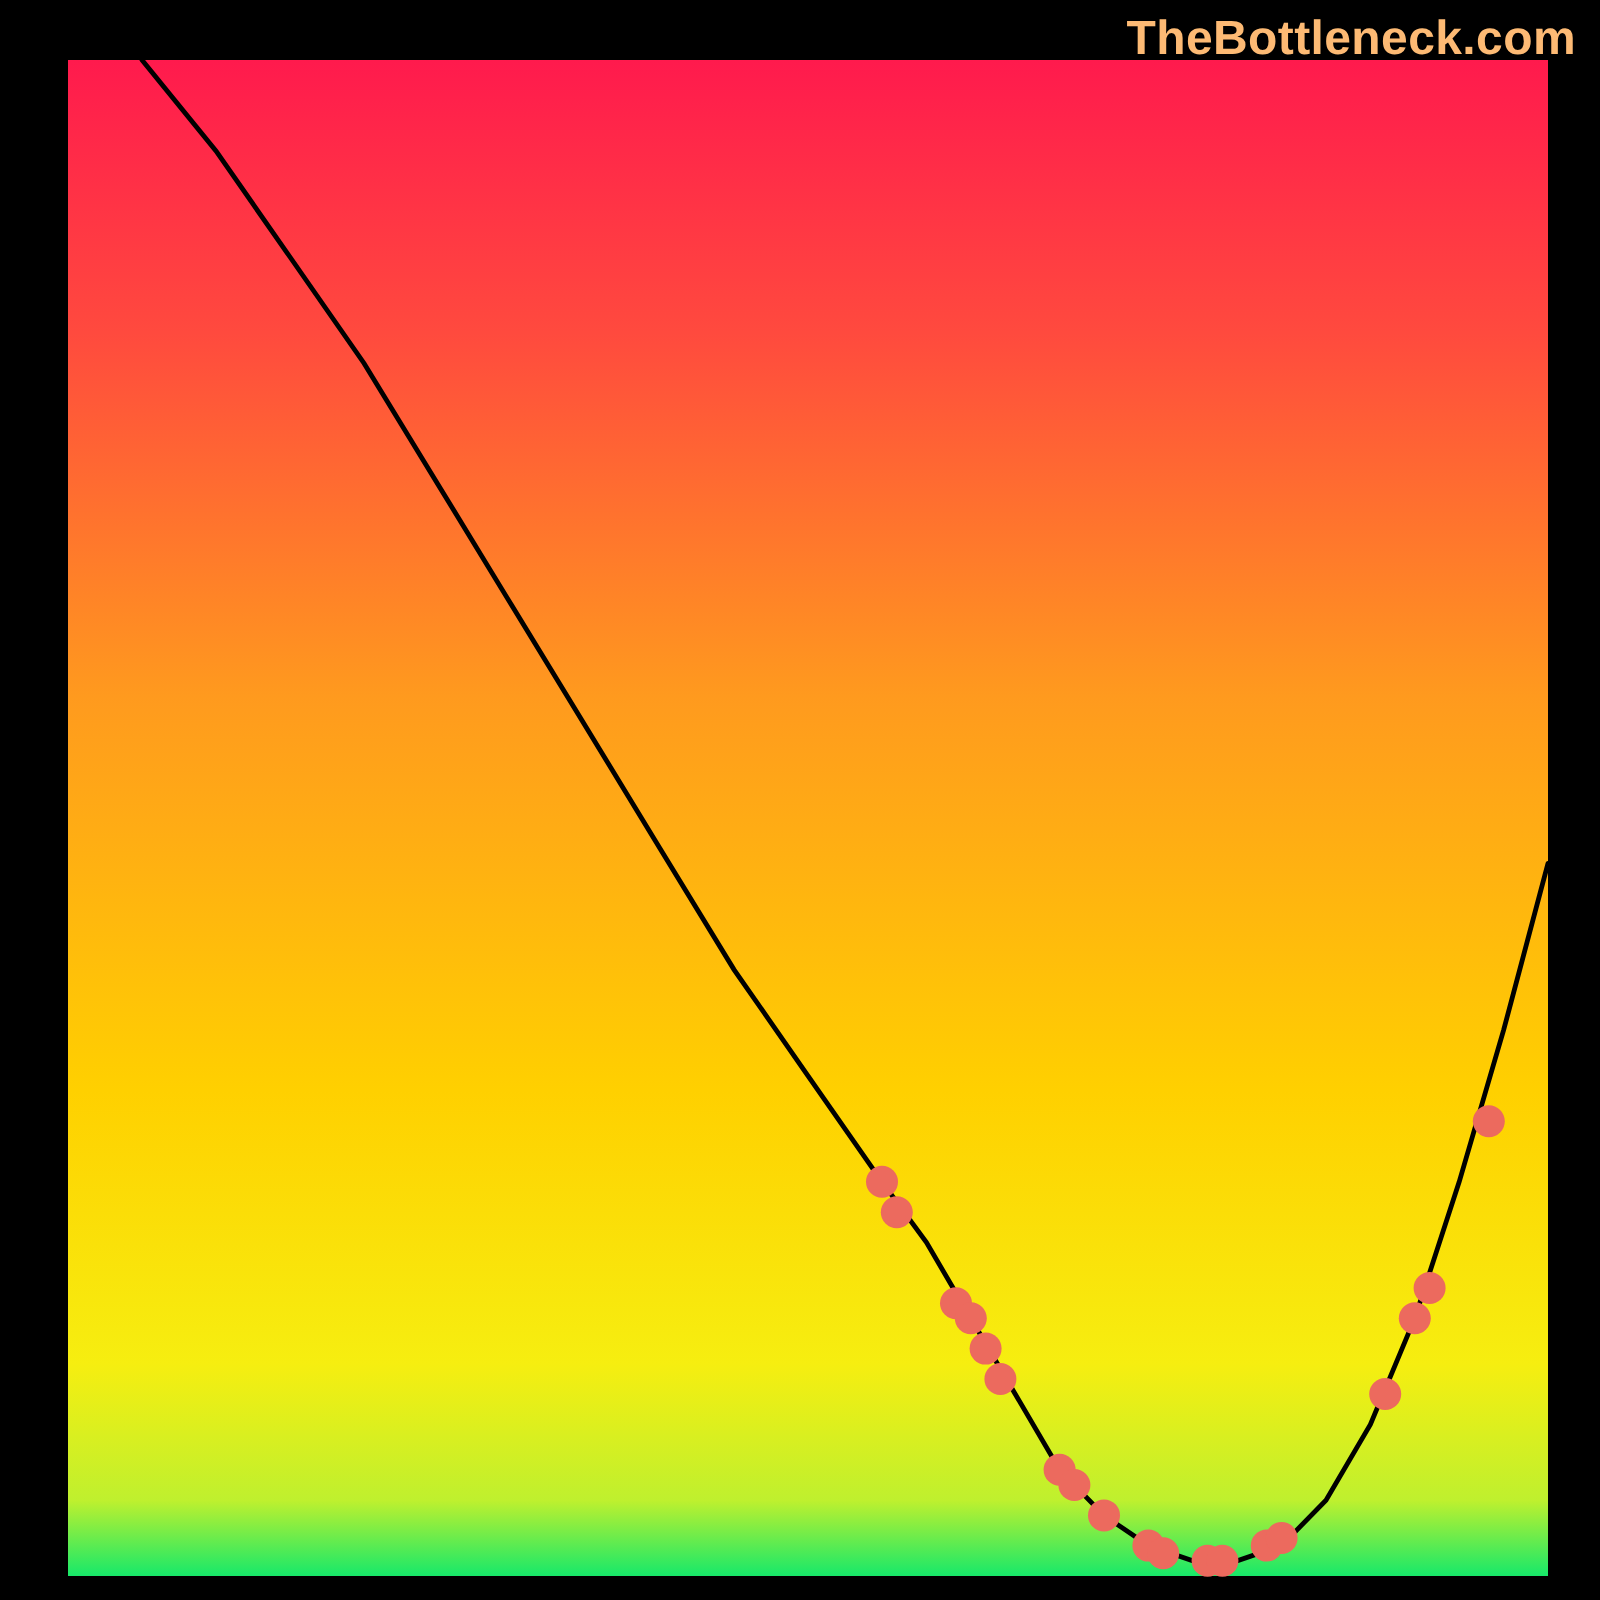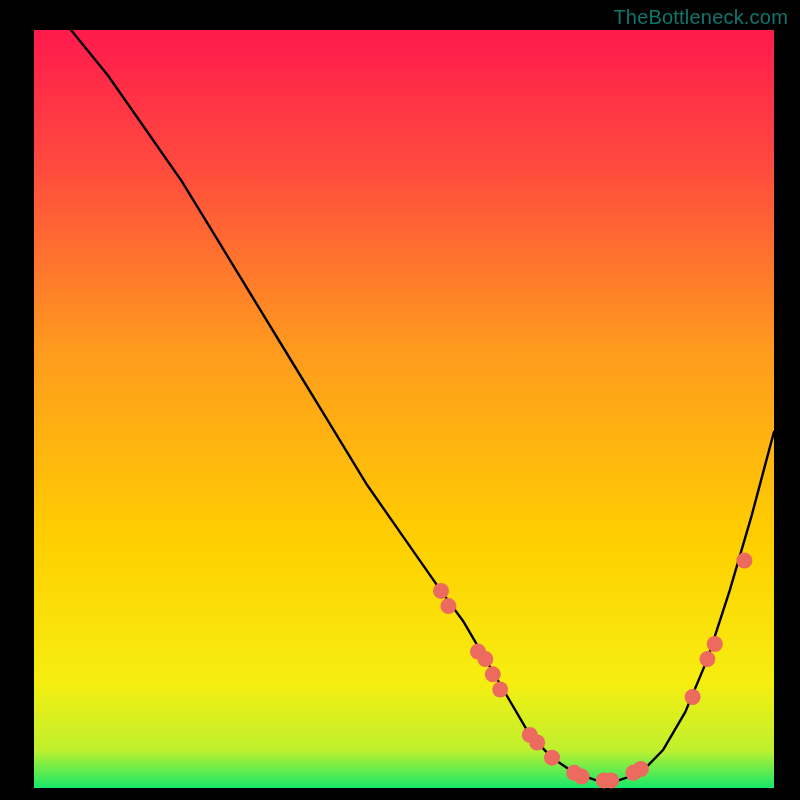--- a/index.html
+++ b/index.html
@@ -13,23 +13,23 @@
   }
   .canvas-wrap {
     position: relative;
     width: 800px;
     height: 800px;
   }
   .watermark {
     position: absolute;
     top: 6px;
     right: 12px;
-    font-size: 20px;
-    font-weight: 400;
-    color: #0f766e;
+    font-size: 24px;
+    font-weight: 700;
+    color: #fdba74;
     letter-spacing: 0.2px;
     z-index: 3;
   }
   svg {
     display: block;
   }
 </style>
 </head>
 <body>
 

